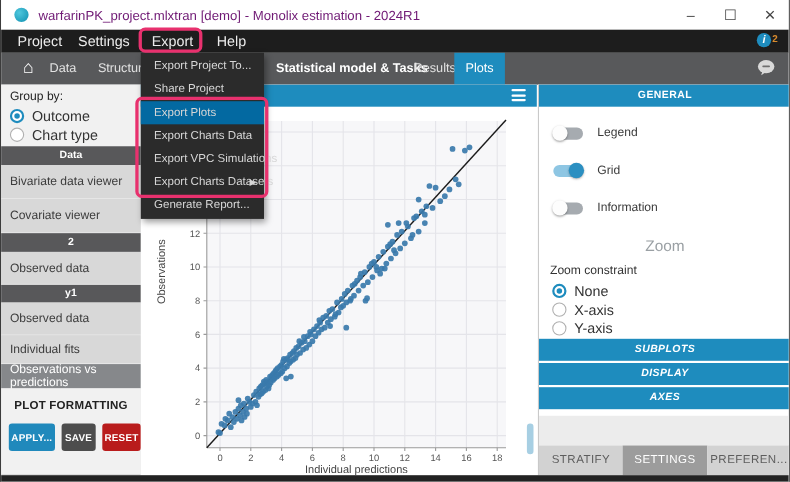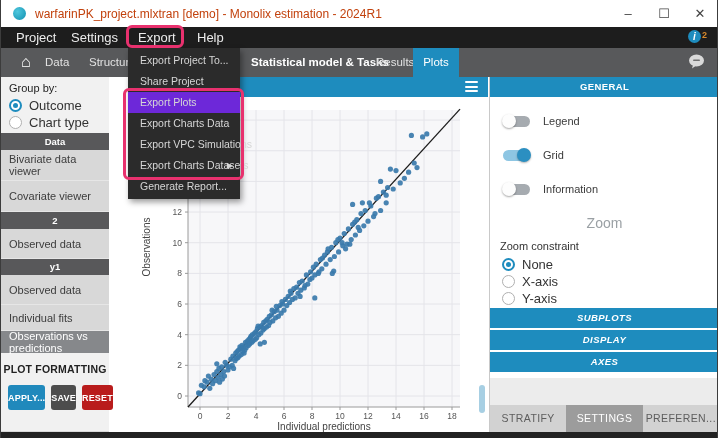--- a/index.html
+++ b/index.html
@@ -4,42 +4,42 @@
 <style>
   * { margin:0; padding:0; box-sizing:border-box; font-family:"Liberation Sans", sans-serif; }
   body { background:#888; }
   .window { position:relative; width:718px; height:438px; background:#fff; overflow:hidden;
             border-left:1px solid #3c3c3c; border-right:1px solid #3c3c3c; }
 
   
   .titlebar { position:absolute; left:0; top:0; width:100%; height:27px; background:#fff;
               display:flex; align-items:center; }
   .app-icon { width:13px; height:13px; border-radius:50%; background:radial-gradient(circle at 35% 35%, #4fc7dd, #0f8fb0); margin:0 9px 0 12px; }
-  .win-title { font-size:12px; color:#c2410c; }
+  .win-title { font-size:12px; color:#701a75; }
   .win-controls { position:absolute; right:10px; top:0; height:27px; display:flex; align-items:center; gap:22px; }
   .win-btn { font-size:13px; color:#444; width:14px; text-align:center; cursor:default; line-height:27px; }
 
   
   .menubar { position:absolute; left:0; top:27px; width:100%; height:21px; background:#1d1d1d; }
   .menu-item { position:absolute; top:0; height:21px; line-height:21px; color:#ececec; font-size:13px; }
   .info-badge { position:absolute; right:10px; top:3px; display:flex; align-items:flex-start; }
   .info-circle { width:13px; height:13px; border-radius:50%; background:#1e8cbe; color:#fff; font-size:10px;
                  font-weight:bold; font-style:italic; text-align:center; line-height:13px; }
   .info-count { font-size:9px; color:#d88b2e; font-weight:bold; margin-left:1px; }
 
   
   .tabbar { position:absolute; left:0; top:48px; width:100%; height:29px; background:#58595b; }
   .tab-label { position:absolute; top:0; height:29px; line-height:29px; font-size:11.5px; color:#e2e2e2; white-space:nowrap; }
   .tab-home { position:absolute; left:20px; top:0; height:29px; line-height:27px; color:#fff; font-size:16px; }
   .tab-active { position:absolute; left:412px; top:0; width:46px; height:29px; background:#1e8cbe; color:#fff;
                 font-size:11.5px; text-align:center; line-height:29px; }
   .chat-icon { position:absolute; right:12px; top:6px; }
 
   
-  .sidebar { position:absolute; left:0; top:77px; width:108px; height:355px; background:#d8d8d8; }
+  .sidebar { position:absolute; left:0; top:77px; width:127px; height:355px; background:#d8d8d8; }
   .groupby { height:56px; background:#f1f1f1; padding:5px 0 0 8px; }
   .groupby-label { font-size:11px; color:#222; margin-bottom:3px; }
   .radio-row { display:flex; align-items:center; gap:7px; height:17px; cursor:default; }
   .radio { width:13px; height:13px; border-radius:50%; background:#fff; border:1px solid #b0b0b0; position:relative; flex:none; }
   .radio.sel { border:2px solid #1e8cbe; }
   .radio.sel::after { content:""; position:absolute; left:2px; top:2px; width:5px; height:5px; border-radius:50%; background:#1e8cbe; }
   .radio-label { font-size:13px; color:#333; }
   .side-header { height:17px; background:#58585a; color:#fff; font-size:9.5px; font-weight:bold;
                  text-align:center; line-height:17px; }
   .side-item { background:#d8d8d8; border-bottom:1px solid #e6e6e6; font-size:11px; color:#3c3c3c;
@@ -87,21 +87,21 @@
   .scrollbar-hint { position:absolute; left:478px; top:385px; width:6px; height:28px; background:#a7cfe3; border-radius:3px; }
 
   
   .bottom-strip { position:absolute; left:0; top:432px; width:100%; height:6px; background:#222; }
 
   
   .dropdown { position:absolute; left:127px; top:48px; width:112px; background:#2b2b2b; z-index:50;
               padding:2px 0; box-shadow:2px 3px 6px rgba(0,0,0,.4); }
   .dd-item { height:21px; line-height:21px; padding-left:12px; font-size:10.5px; color:#d6d6d6; position:relative;
              white-space:nowrap; cursor:pointer; }
-  .dd-item.hover { background:#6d28d9; }
+  .dd-item.hover { background:#0369a1; }
   .dd-arrow { position:absolute; right:7px; top:0; font-size:8px; }
 
   
   .annot { position:absolute; border:3px solid #e8316e; border-radius:6px; z-index:60; pointer-events:none; }
   .annot-export { left:125px; top:25px; width:58px; height:23px; }
   .annot-menu { left:122px; top:88px; width:121px; height:92px; }
 </style>
 </head>
 <body>
 

